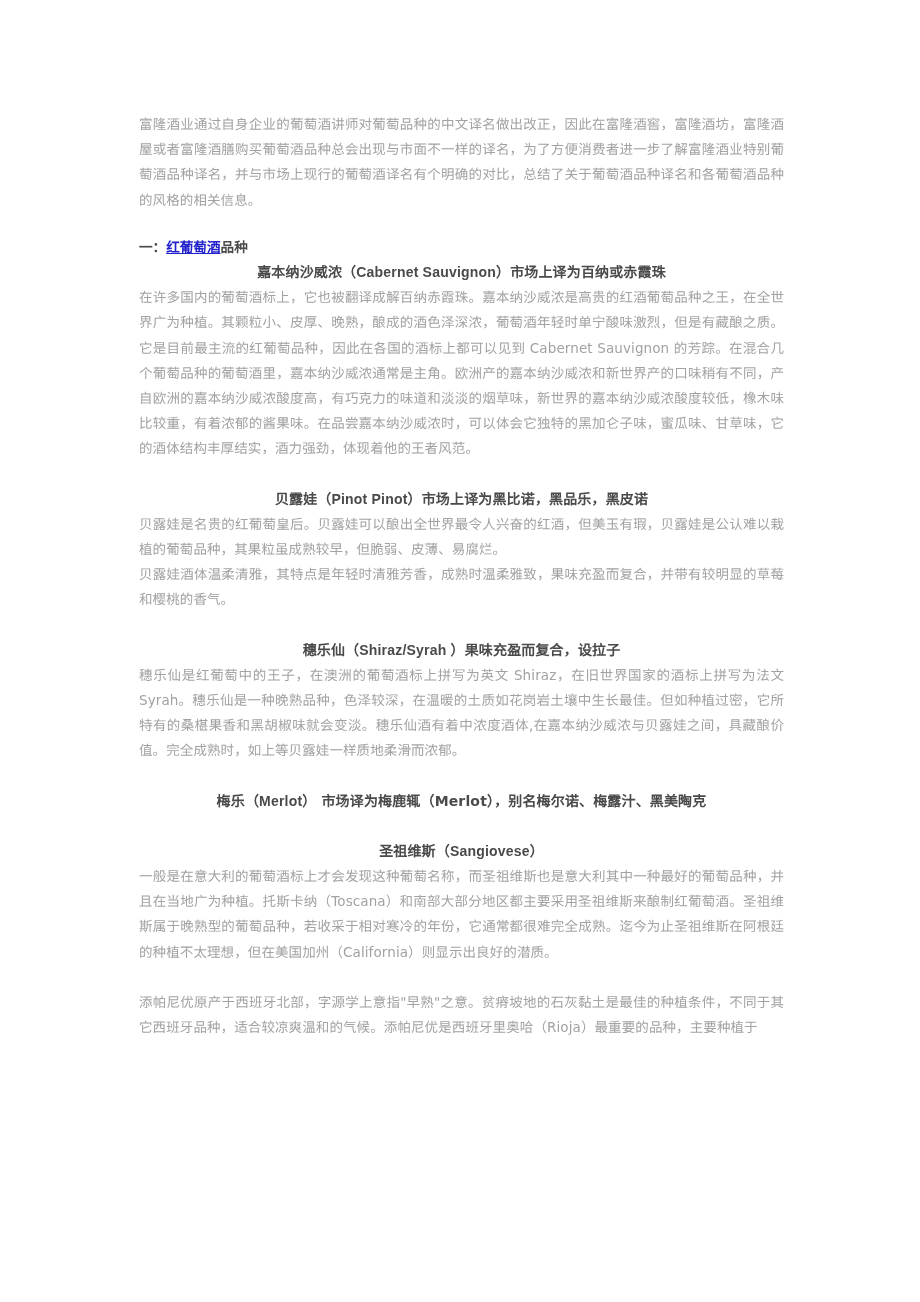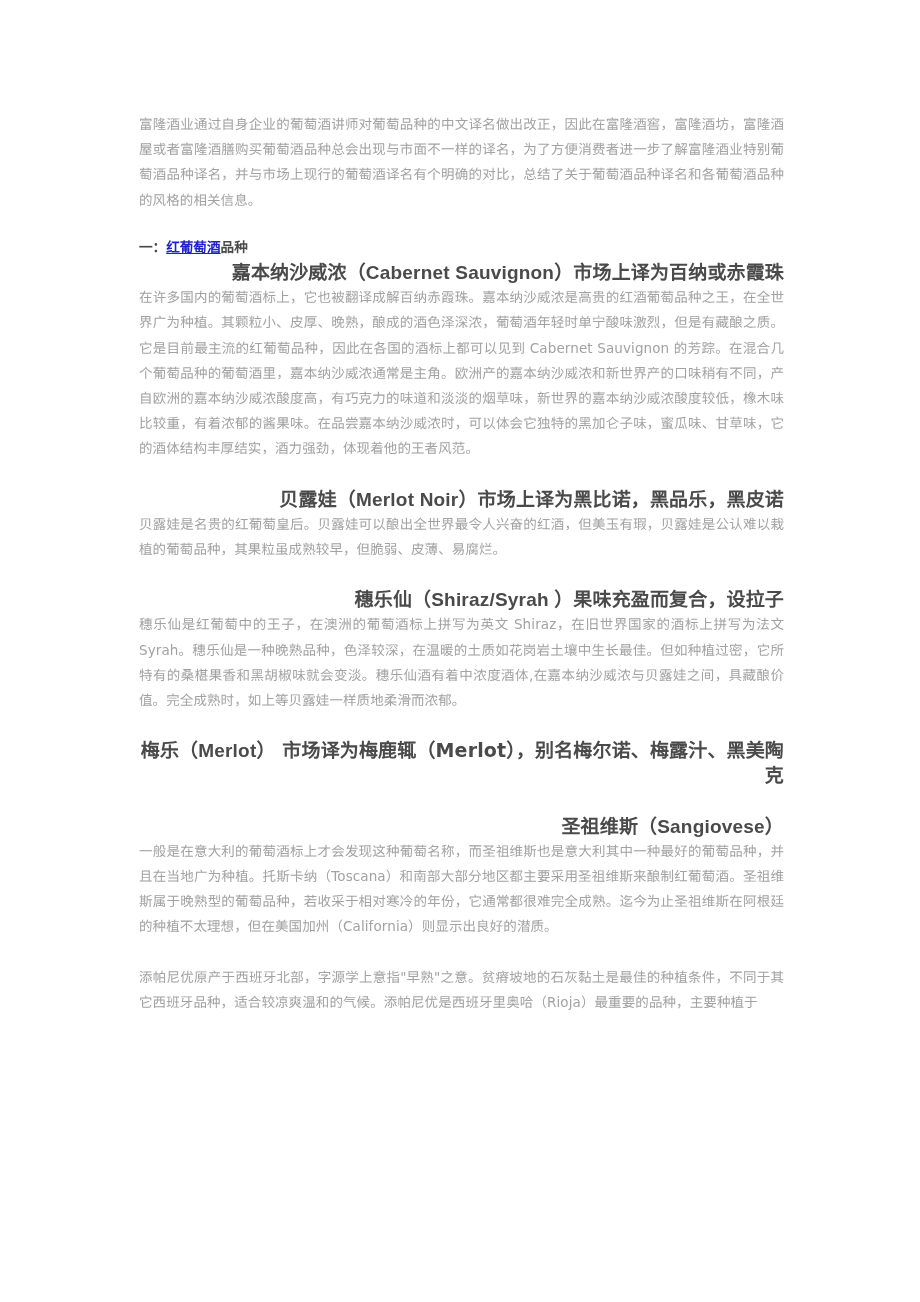--- a/index.html
+++ b/index.html
@@ -36,25 +36,25 @@
     line-height: 25.2px;
     color: #a2a2a2;
     text-align: justify;
     text-justify: inter-ideograph;
     letter-spacing: 0.1px;
     font-weight: 400;
   }
 
   .heading {
     margin: 0;
-    font-size: 19px;
+    font-size: 14px;
     line-height: 25.2px;
     color: #4a4a4a;
     font-weight: 700;
-    text-align: right;
+    text-align: center;
     letter-spacing: 0.15px;
   }
 
   .heading .latin {
     font-family: "Liberation Sans", "DejaVu Sans", sans-serif;
     font-weight: 700;
     letter-spacing: 0.2px;
   }
 
   .section-title {
@@ -84,22 +84,23 @@
 
     <div class="gap-intro"></div>
 
     <div class="section-title"><span>一：</span><a class="link" href="#">红葡萄酒</a><span>品种</span></div>
 
     <div class="heading"><span>嘉本纳沙威浓（</span><span class="latin">Cabernet Sauvignon</span><span>）市场上译为百纳或赤霞珠</span></div>
     <p class="para">在许多国内的葡萄酒标上，它也被翻译成解百纳赤霞珠。嘉本纳沙威浓是高贵的红酒葡萄品种之王，在全世界广为种植。其颗粒小、皮厚、晚熟，酿成的酒色泽深浓，葡萄酒年轻时单宁酸味激烈，但是有藏酿之质。它是目前最主流的红葡萄品种，因此在各国的酒标上都可以见到 Cabernet Sauvignon 的芳踪。在混合几个葡萄品种的葡萄酒里，嘉本纳沙威浓通常是主角。欧洲产的嘉本纳沙威浓和新世界产的口味稍有不同，产自欧洲的嘉本纳沙威浓酸度高，有巧克力的味道和淡淡的烟草味，新世界的嘉本纳沙威浓酸度较低，橡木味比较重，有着浓郁的酱果味。在品尝嘉本纳沙威浓时，可以体会它独特的黑加仑子味，蜜瓜味、甘草味，它的酒体结构丰厚结实，酒力强劲，体现着他的王者风范。</p>
 
     <div class="gap-block"></div>
 
-    <div class="heading"><span>贝露娃（</span><span class="latin">Merlot Noir</span><span>）市场上译为黑比诺，黑品乐，黑皮诺</span></div>
+    <div class="heading"><span>贝露娃（</span><span class="latin">Pinot Pinot</span><span>）市场上译为黑比诺，黑品乐，黑皮诺</span></div>
     <p class="para">贝露娃是名贵的红葡萄皇后。贝露娃可以酿出全世界最令人兴奋的红酒，但美玉有瑕，贝露娃是公认难以栽植的葡萄品种，其果粒虽成熟较早，但脆弱、皮薄、易腐烂。</p>
+    <p class="para">贝露娃酒体温柔清雅，其特点是年轻时清雅芳香，成熟时温柔雅致，果味充盈而复合，并带有较明显的草莓和樱桃的香气。</p>
 
     <div class="gap-block"></div>
 
     <div class="heading"><span>穗乐仙（</span><span class="latin">Shiraz/Syrah </span><span>）果味充盈而复合，设拉子</span></div>
     <p class="para">穗乐仙是红葡萄中的王子，在澳洲的葡萄酒标上拼写为英文 Shiraz，在旧世界国家的酒标上拼写为法文 Syrah。穗乐仙是一种晚熟品种，色泽较深，在温暖的土质如花岗岩土壤中生长最佳。但如种植过密，它所特有的桑椹果香和黑胡椒味就会变淡。穗乐仙酒有着中浓度酒体,在嘉本纳沙威浓与贝露娃之间，具藏酿价值。完全成熟时，如上等贝露娃一样质地柔滑而浓郁。</p>
 
     <div class="gap-block"></div>
 
     <div class="heading"><span>梅乐（</span><span class="latin">Merlot</span><span>） 市场译为梅鹿辄（Merlot），别名梅尔诺、梅露汁、黑美陶克</span></div>
 

